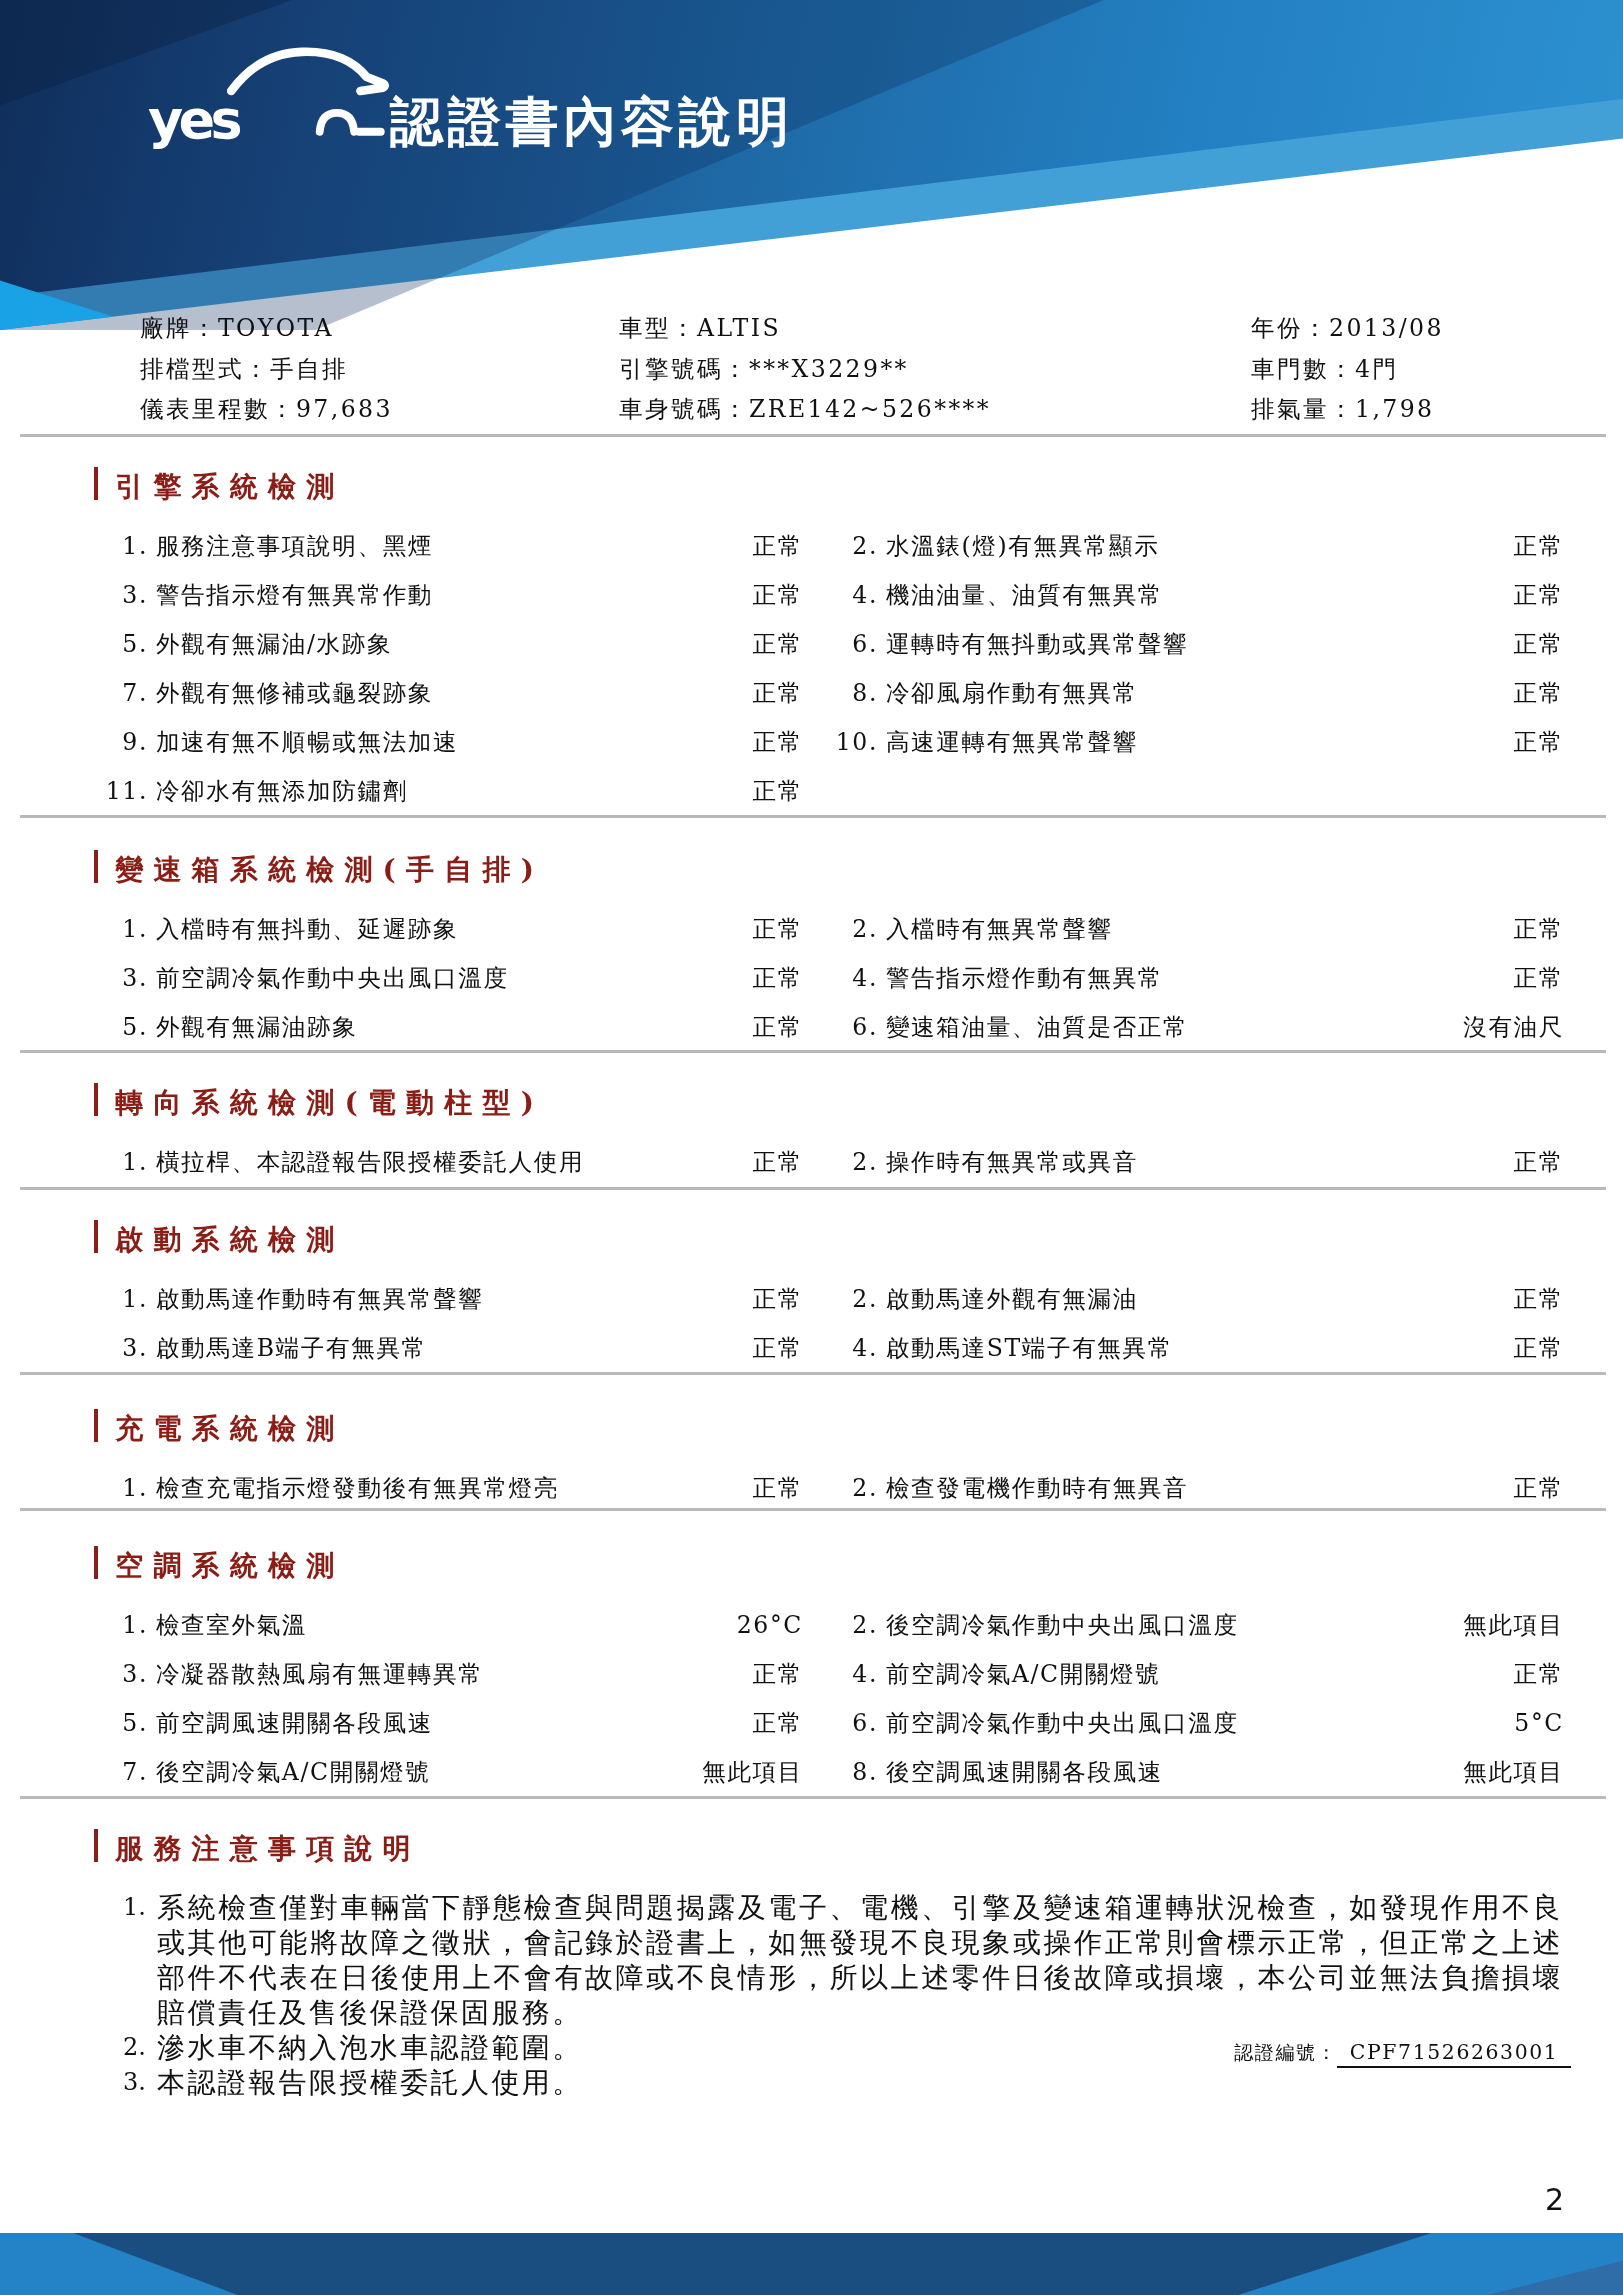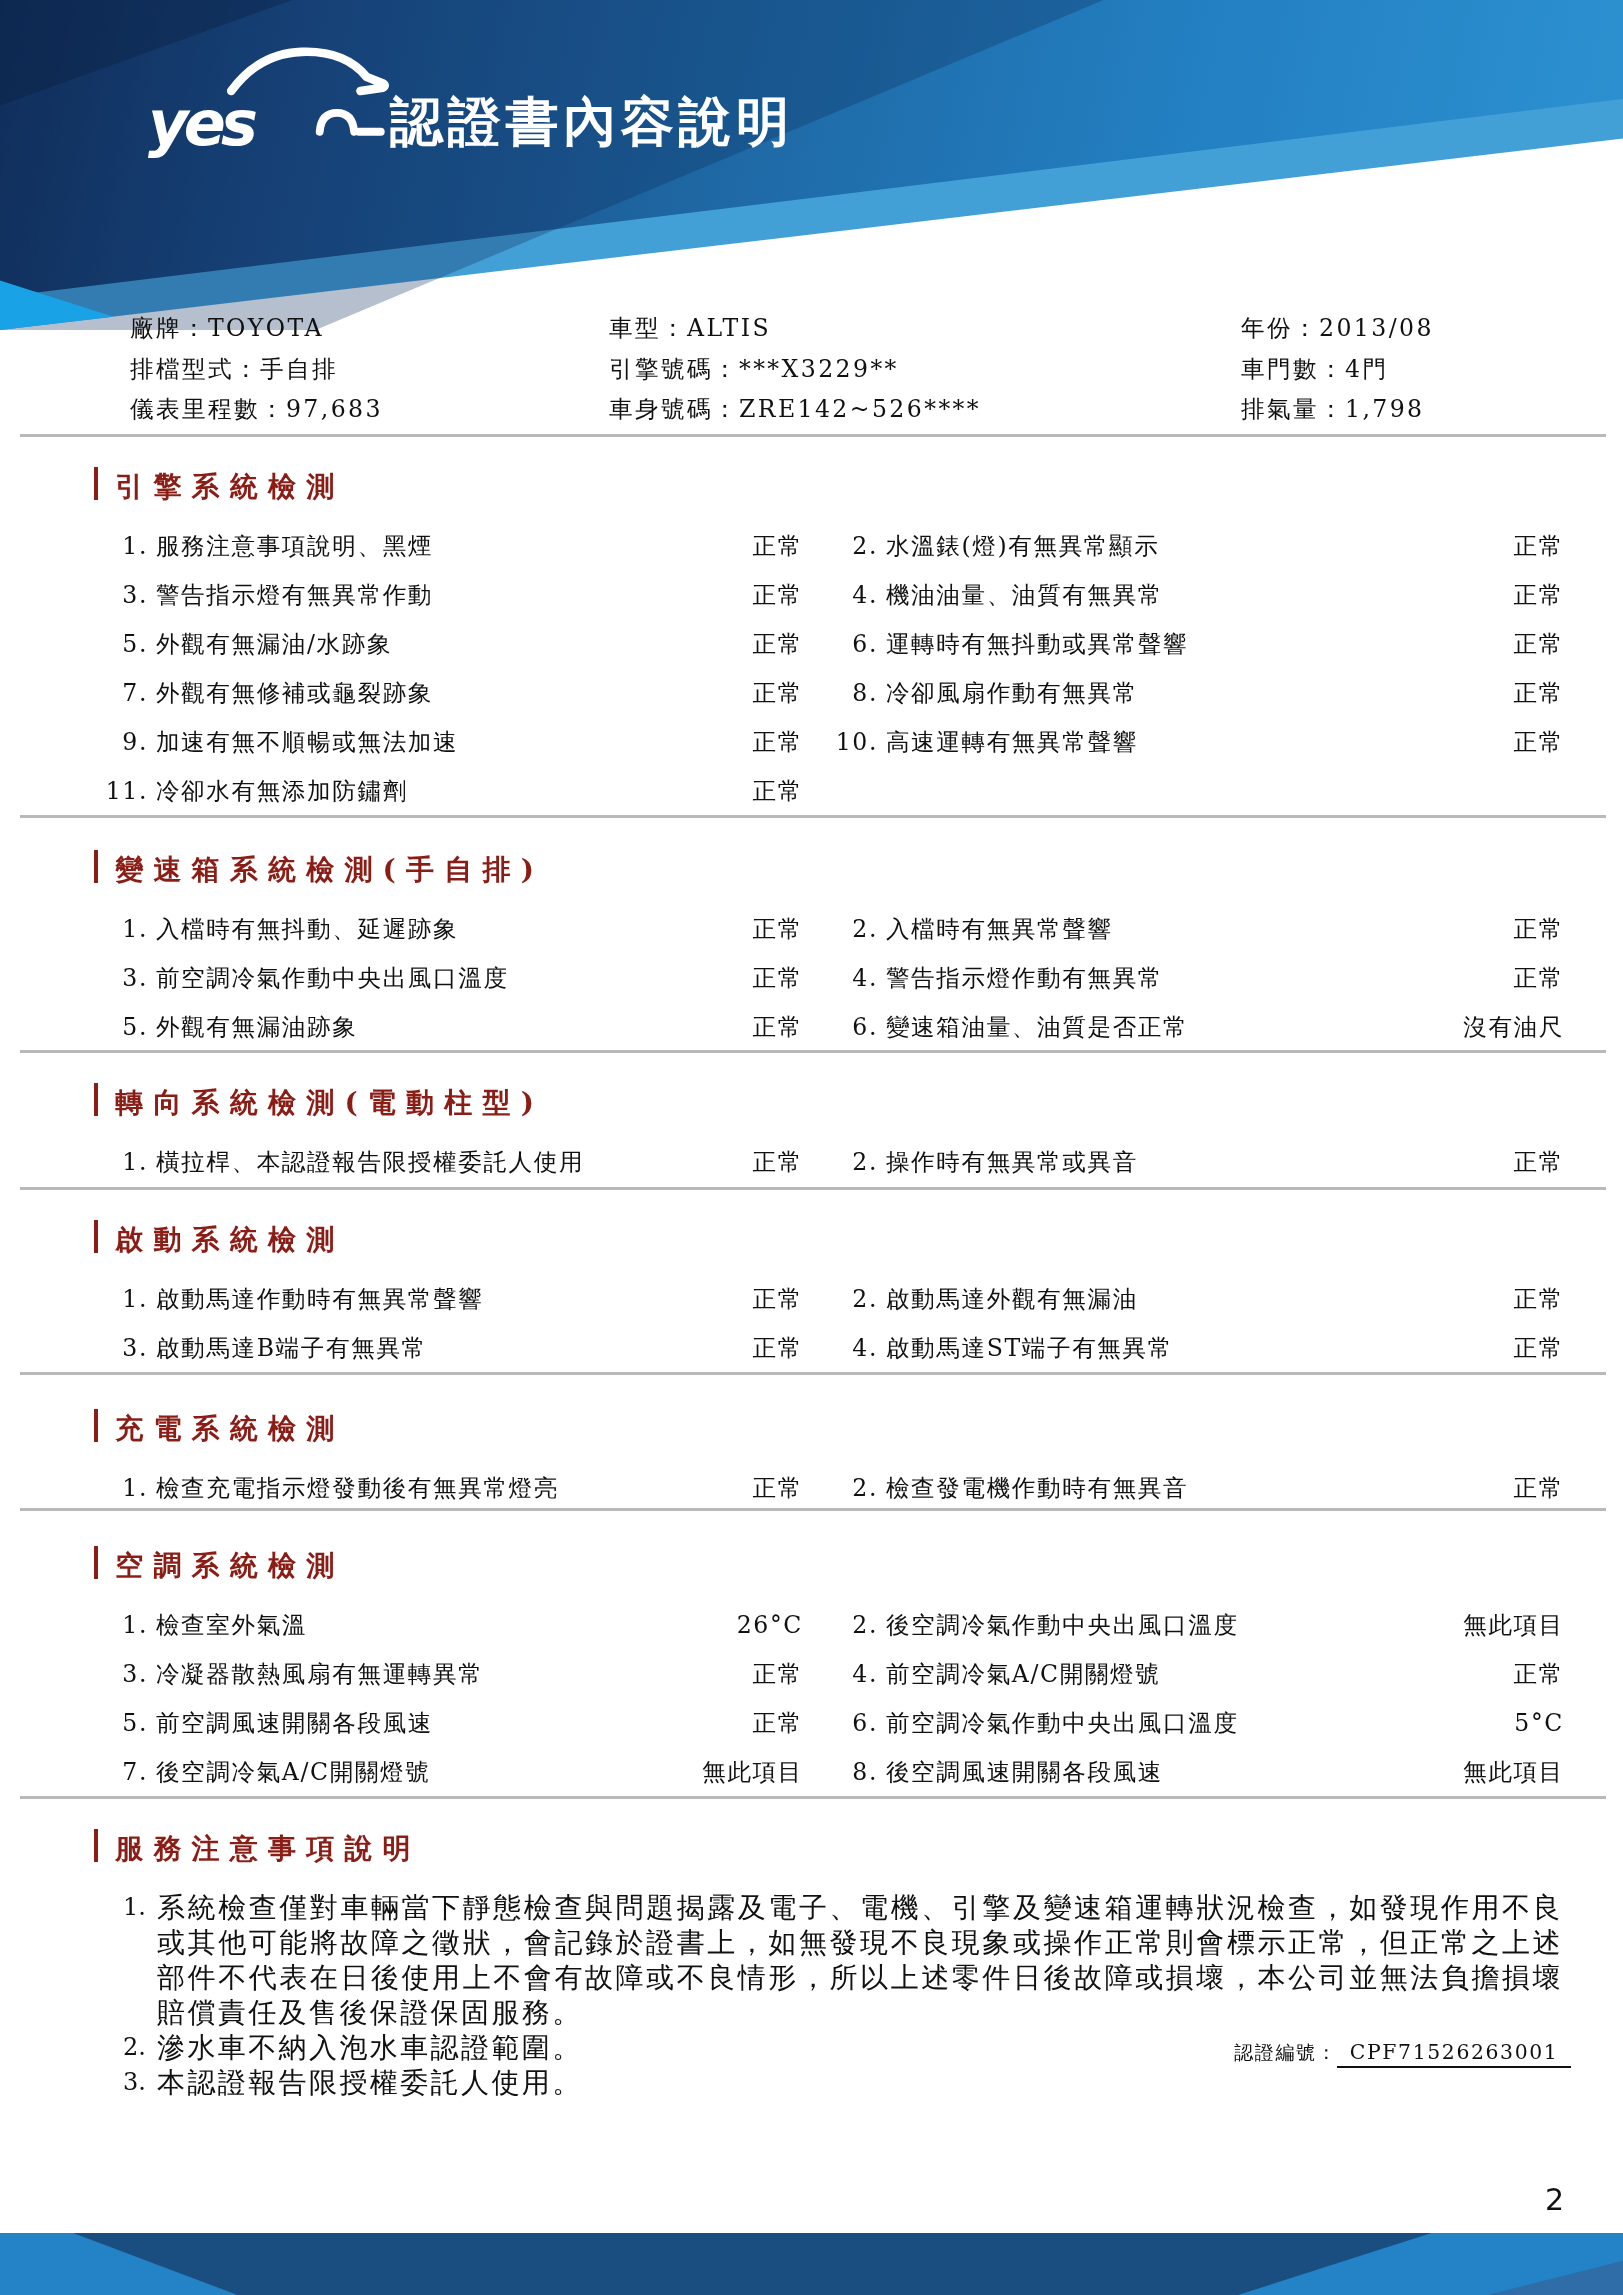--- a/index.html
+++ b/index.html
@@ -14,28 +14,28 @@
     background:linear-gradient(102deg,#12305c 0%,#1a4a82 18%,#1e66a2 42%,#2380c2 72%,#2d92d1 100%);
     clip-path:polygon(0 0, 100% 0, 100% 30%, 0 90%); }
   .hdr-midwedge { position:absolute; inset:0; background:rgba(14,44,88,0.30);
     clip-path:polygon(0 0, 68% 0, 0 140%); }
   .hdr-corner { position:absolute; inset:0; background:rgba(8,28,60,0.35);
     clip-path:polygon(0 0, 18% 0, 0 32%); }
   .hdr-cyan { position:absolute; inset:0; background:#19a2e5;
     clip-path:polygon(0 85%, 7% 96%, 0 100%); }
   .logo { position:absolute; left:148px; top:85px; width:236px; height:102px; }
   .logo-text { position:absolute; left:0; top:7.9px; font-family:"DejaVu Sans","Liberation Sans",sans-serif;
-    font-style:italic; font-weight:bold; font-size:62px; line-height:1; color:#fff; letter-spacing:-4.7px; }
+    font-weight:bold; font-size:54px; line-height:1; color:#fff; letter-spacing:-4.7px; }
   .logo-car { position:absolute; left:79px; top:-41px; }
   .hdr-title { position:absolute; left:390px; top:93px; font-family:"DejaVu Sans","Liberation Sans",sans-serif;
     font-weight:bold; font-size:53px; line-height:1.1; color:#fff; letter-spacing:4.7px; }
 
   
   .vehicle-info { position:absolute; top:316px; left:0; width:1623px; }
-  .vi-col { position:absolute; top:0; }
+  .vi-col { position:absolute; top:0;margin-left:10px; }
   .vi-col-0 { left:130px; }  .vi-col-1 { left:609px; }  .vi-col-2 { left:1241px; }
   .vi-row { font-size:23.6px; line-height:24px; margin-bottom:16.5px; letter-spacing:2.4px; white-space:nowrap; }
 
   
   .sep { position:absolute; left:19.6px; width:1586px; height:3.1px; background:#b9b9b9; }
 
   
   .section { position:absolute; left:0; width:1623px; }
   .sec-title { display:flex; align-items:center; margin-left:94px; height:36px; }
   .sec-bar { width:3.9px; height:33px; background:#8a1d15; }

